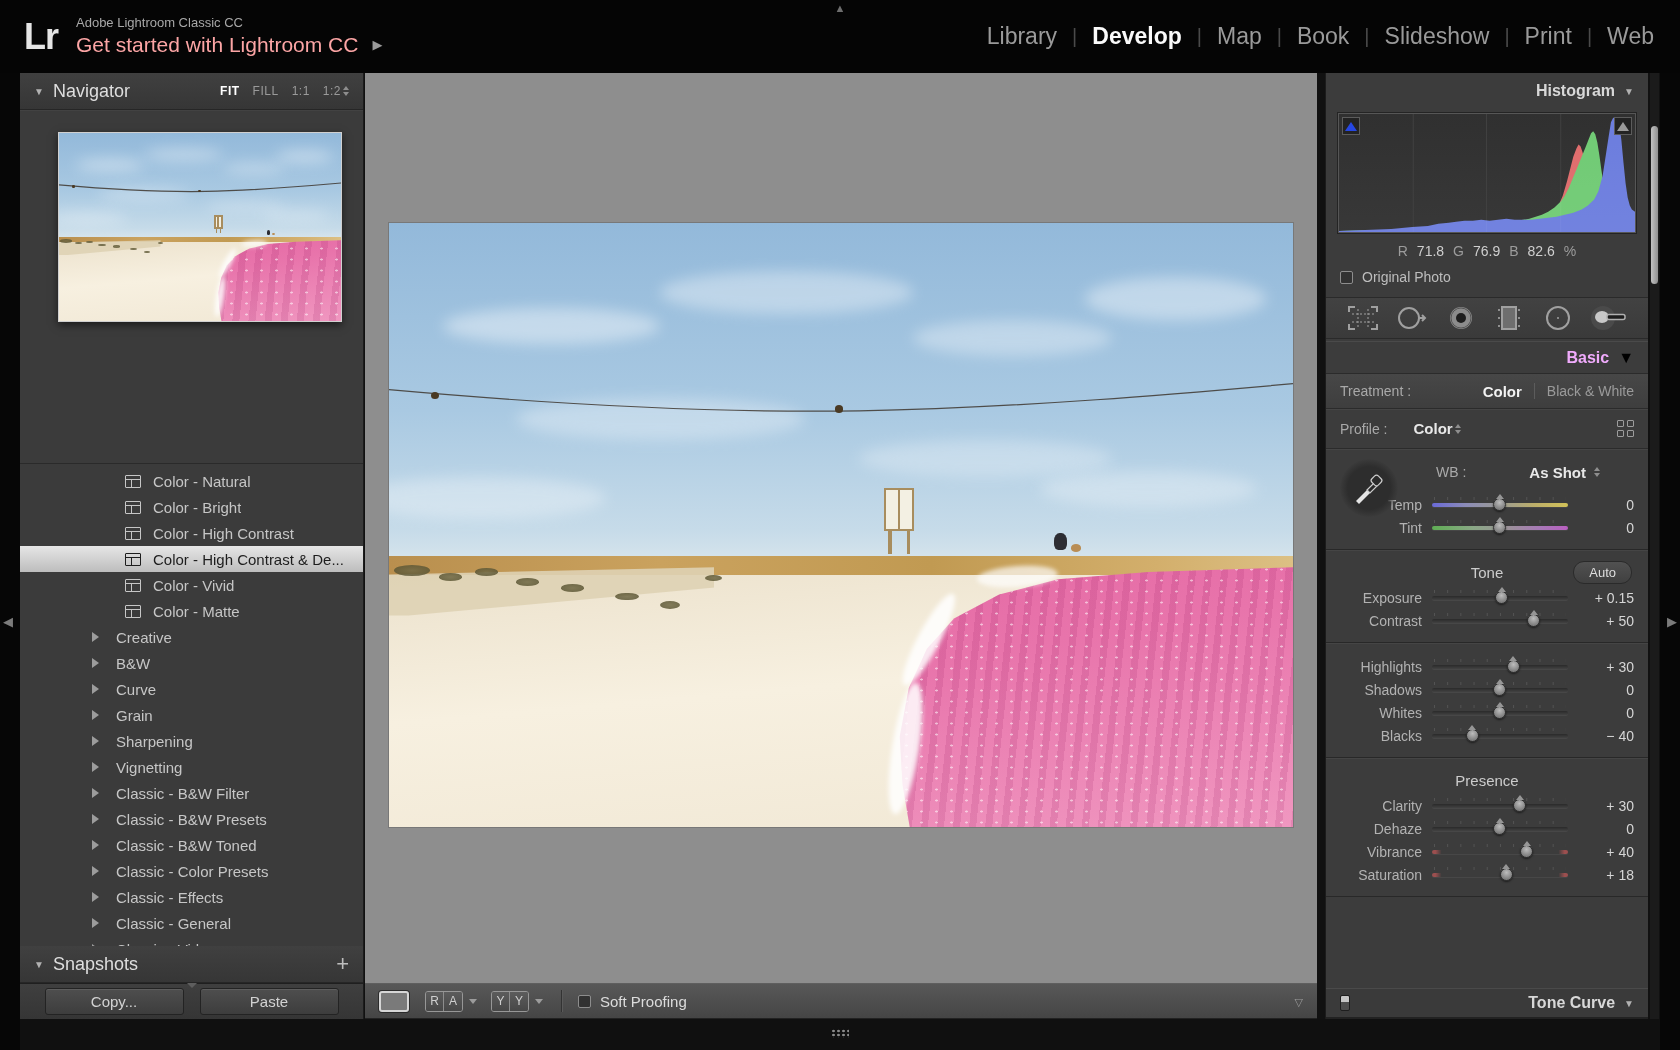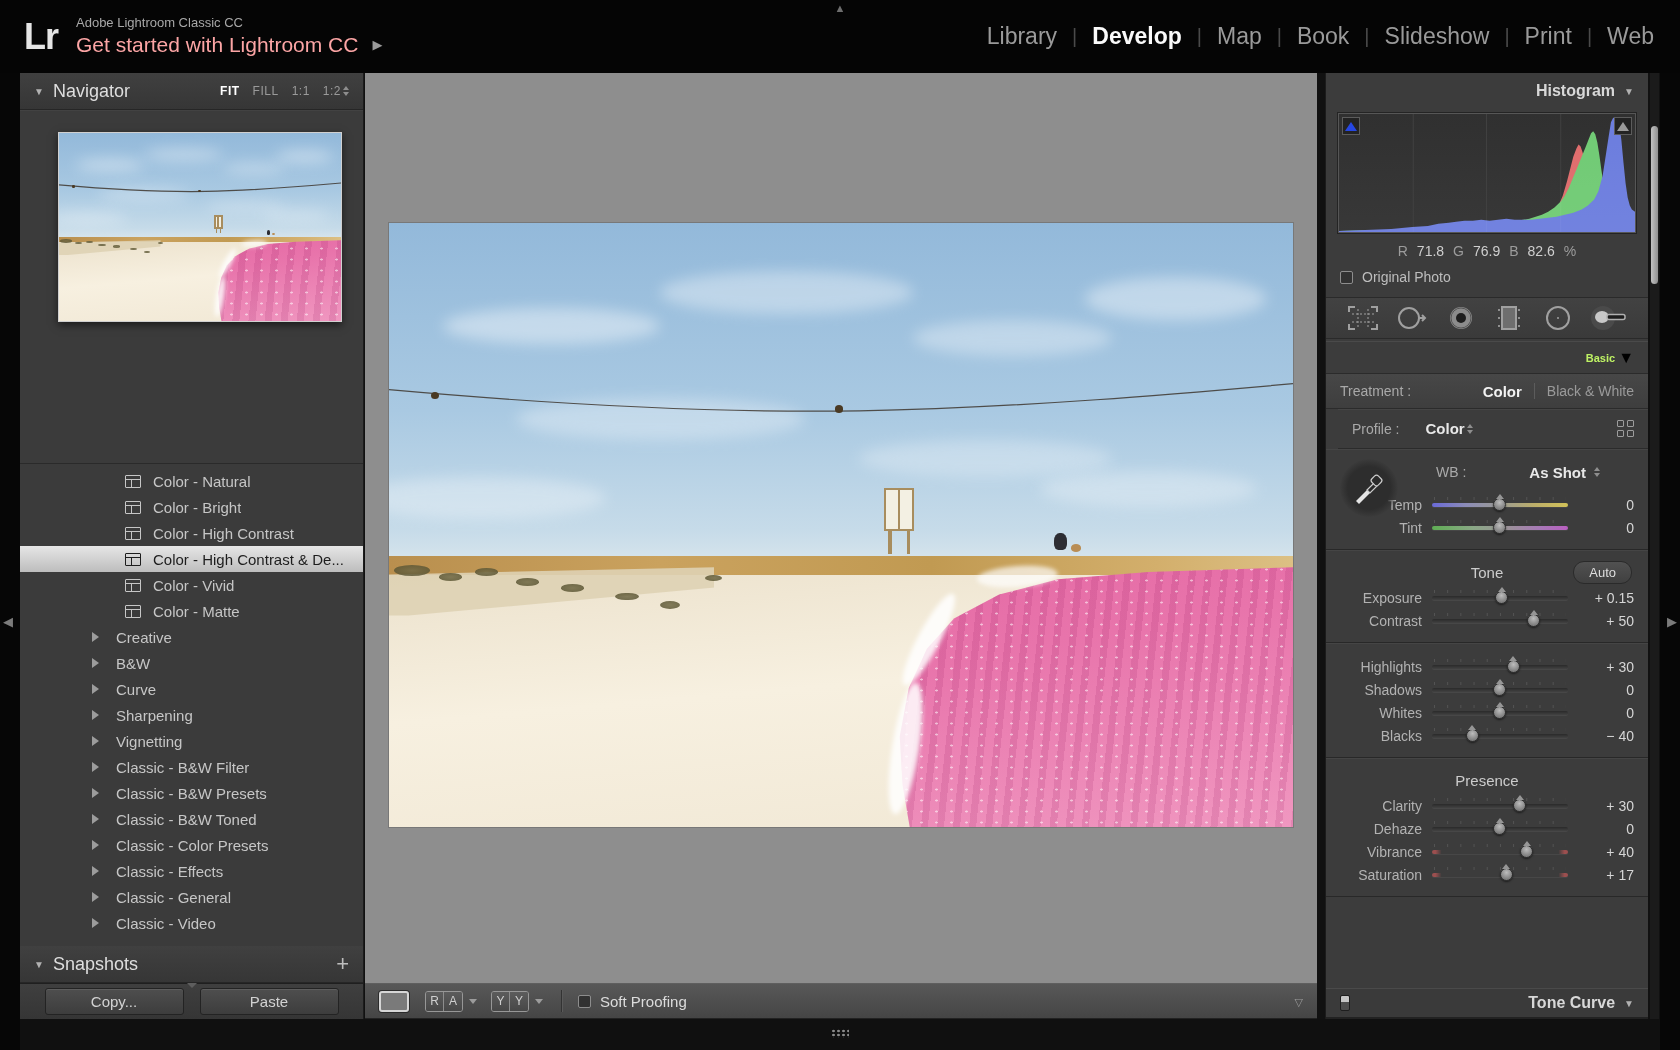--- a/index.html
+++ b/index.html
@@ -144,29 +144,29 @@
   .cliptri { width:0; height:0; border-left:6px solid transparent; border-right:6px solid transparent; border-bottom:9px solid #2647e2; }
   .clipbox.right .cliptri { border-bottom-color:#9a9a9a; }
   #rgb-row { flex:none; display:flex; justify-content:center; align-items:baseline; gap:9px; font-size:14px; color:#9c9c9c; margin:2px 0 10px; }
   #rgb-row b { font-weight:normal; color:#cfcfcf; }
   #orig-row { flex:none; display:flex; align-items:center; padding:0 14px; margin-bottom:12px; }
   #orig-row .olabel { font-size:14px; color:#bdbdbd; }
   #tool-strip { flex:none; height:42px; margin:0 0 2px; background:linear-gradient(#424242,#3a3a3a); border-top:1px solid #2a2a2a; border-bottom:1px solid #2a2a2a; display:flex; align-items:center; justify-content:space-between; padding:0 20px; }
   #tool-strip svg { display:block; }
 
   #basic-head { height:32px; flex:none; display:flex; align-items:center; justify-content:flex-end; padding:0 14px; border-top:1px solid #4a4a4a; }
-  #basic-head .htitle { font-size:11px; font-weight:bold; color:#bef264; margin-right:3px; }
+  #basic-head .htitle { font-size:16px; font-weight:bold; color:#f0abfc; margin-right:9px; }
 
   #treat-row { height:36px; flex:none; display:flex; align-items:center; padding:0 14px; background:linear-gradient(#474747,#3e3e3e); border-top:1px solid #2b2b2b; border-bottom:1px solid #2b2b2b; }
   #treat-row .tlabel { font-size:14px; color:#a9a9a9; }
   #treat-row .topt1 { margin-left:auto; font-size:15px; font-weight:bold; color:#f2f2f2; }
   #treat-row .tsep { width:1px; height:16px; background:#5c5c5c; margin:0 12px; }
   #treat-row .topt2 { font-size:14px; color:#9a9a9a; }
 
-  #profile-row { height:40px; flex:none; display:flex; align-items:center; padding:0 14px; border-bottom:1px solid #2b2b2b; box-shadow:inset 0 1px 0 rgba(255,255,255,.05);margin-left:12px; }
+  #profile-row { height:40px; flex:none; display:flex; align-items:center; padding:0 14px; border-bottom:1px solid #2b2b2b; box-shadow:inset 0 1px 0 rgba(255,255,255,.05); }
   #profile-row .plabel { font-size:14px; color:#a9a9a9; margin-right:26px; }
   #profile-row .pvalue { font-size:15px; font-weight:bold; color:#e8e8e8; }
   .gridicon { margin-left:auto; width:17px; height:17px; display:grid; grid-template-columns:7px 7px; grid-template-rows:7px 7px; gap:3px; }
   .gridicon i { border:1px solid #9d9d9d; border-radius:1px; }
 
   .rp-section { flex:none; padding:8px 0 10px; border-bottom:1px solid #282828; box-shadow:inset 0 1px 0 rgba(255,255,255,.05); }
   #wb-section { position:relative; padding-top:10px; }
   #dropper-wrap { position:absolute; left:14px; top:10px; width:58px; height:58px; border-radius:50%; background:radial-gradient(circle,#2d2d2d 52%, rgba(45,45,45,0) 72%); display:flex; align-items:center; justify-content:center; }
   #wb-row { display:flex; align-items:center; height:26px; margin:0 14px 8px 110px; }
   #wb-row .wlabel { font-size:14px; color:#a9a9a9; }
@@ -315,20 +315,24 @@
           <span class="parrow"></span>
           <span class="plabel">Creative</span>
         </div>
         <div class="preset-row group">
           <span class="parrow"></span>
           <span class="plabel">B&amp;W</span>
         </div>
         <div class="preset-row group">
           <span class="parrow"></span>
           <span class="plabel">Curve</span>
+        </div>
+        <div class="preset-row group">
+          <span class="parrow"></span>
+          <span class="plabel">Grain</span>
         </div>
         <div class="preset-row group">
           <span class="parrow"></span>
           <span class="plabel">Sharpening</span>
         </div>
         <div class="preset-row group">
           <span class="parrow"></span>
           <span class="plabel">Vignetting</span>
         </div>
         <div class="preset-row group">
@@ -649,21 +653,21 @@
               <span class="strack ticks vib">
                 <span class="knob" style="left: 70%;"></span>
               </span>
               <span class="sval">+ 40</span>
             </div>
             <div class="srow">
               <span class="slabel">Saturation</span>
               <span class="strack ticks vib">
                 <span class="knob" style="left: 55%;"></span>
               </span>
-              <span class="sval">+ 17</span>
+              <span class="sval">+ 18</span>
             </div>
           </div>
       </div>
 
       <div id="tonecurve-head">
         <span class="panel-toggle"></span>
         <span class="htitle">Tone Curve</span>
         <span class="tri">▼</span>
       </div>
     </div>

